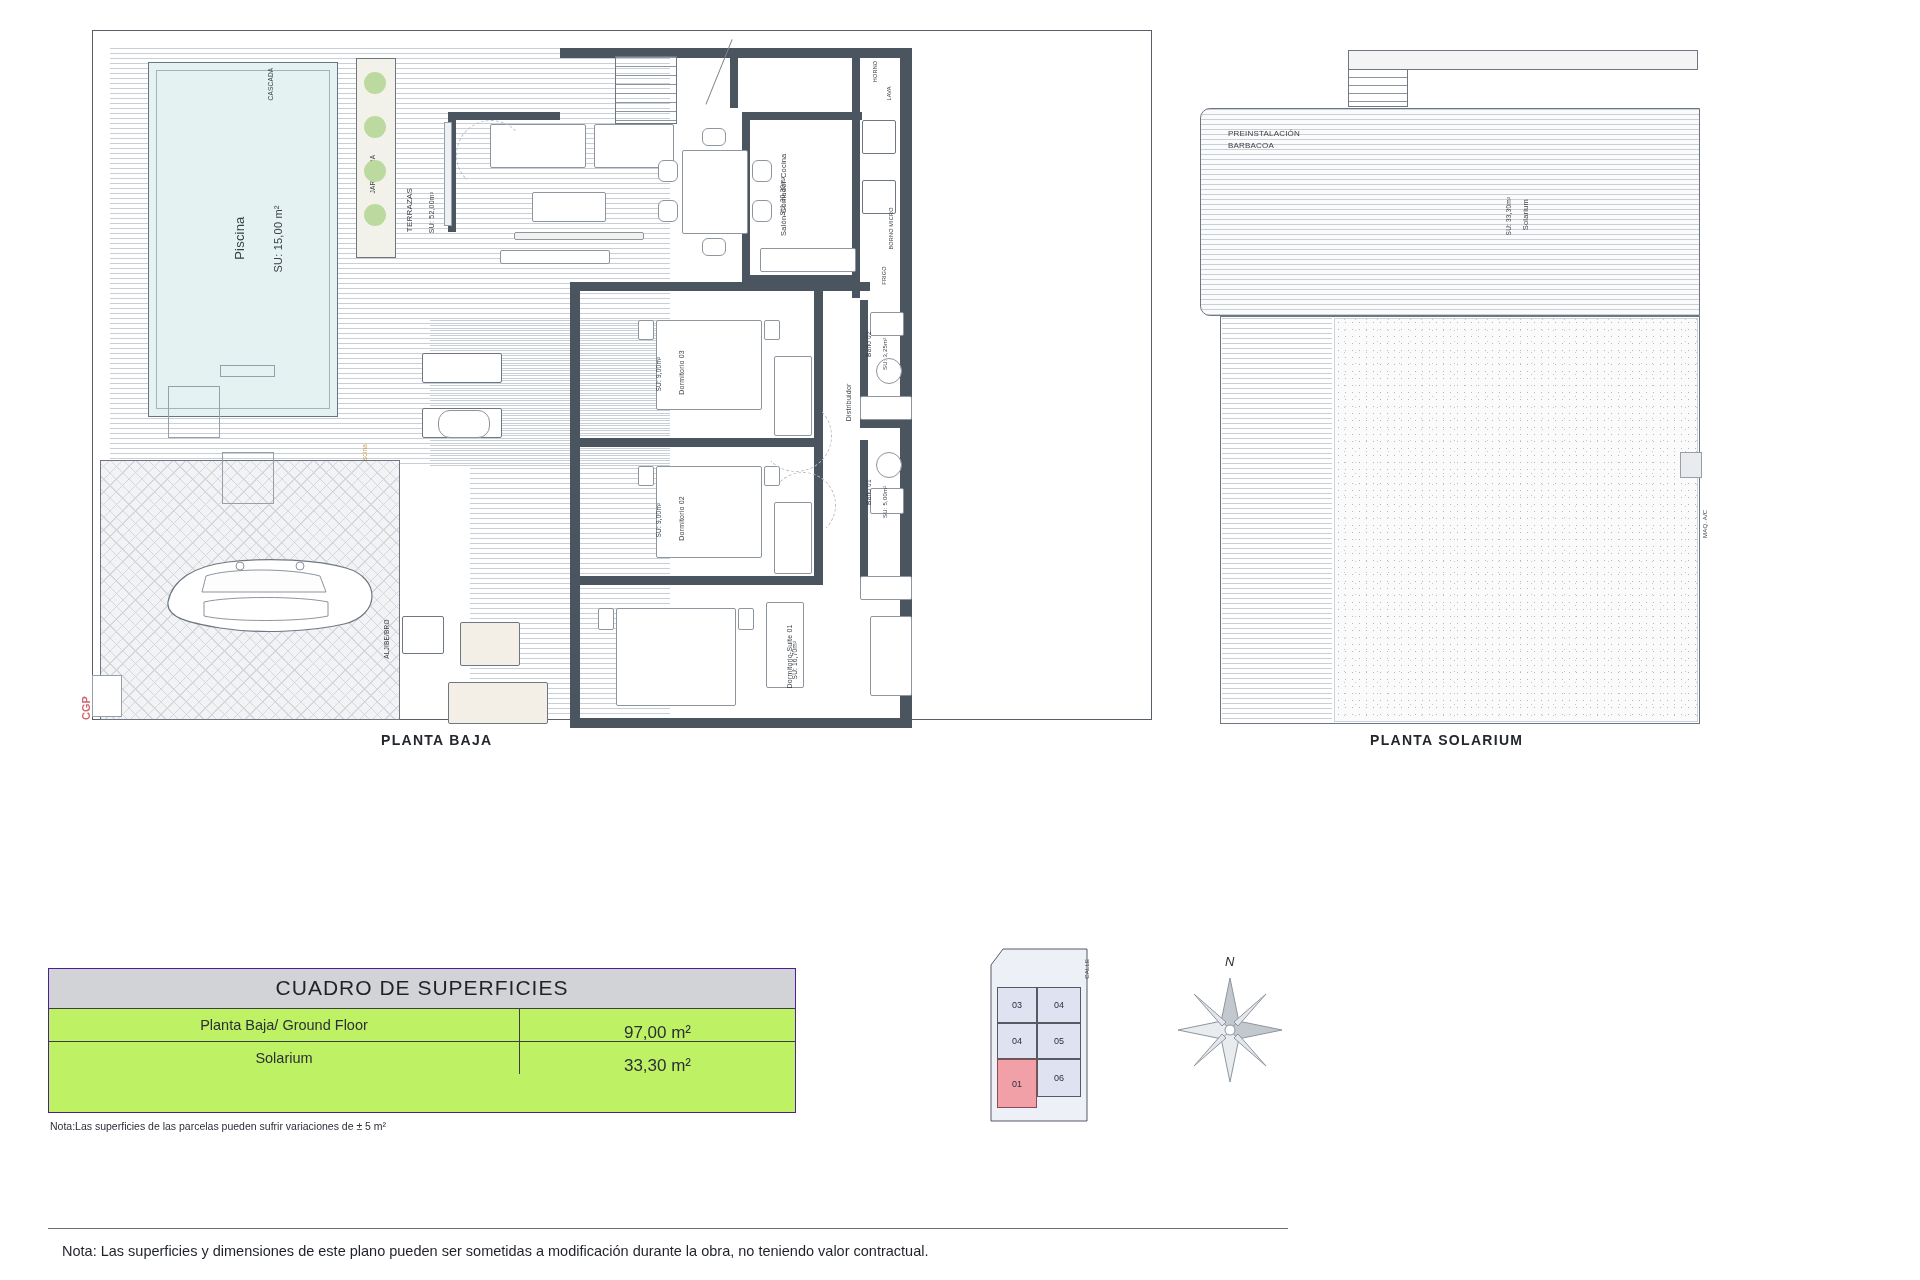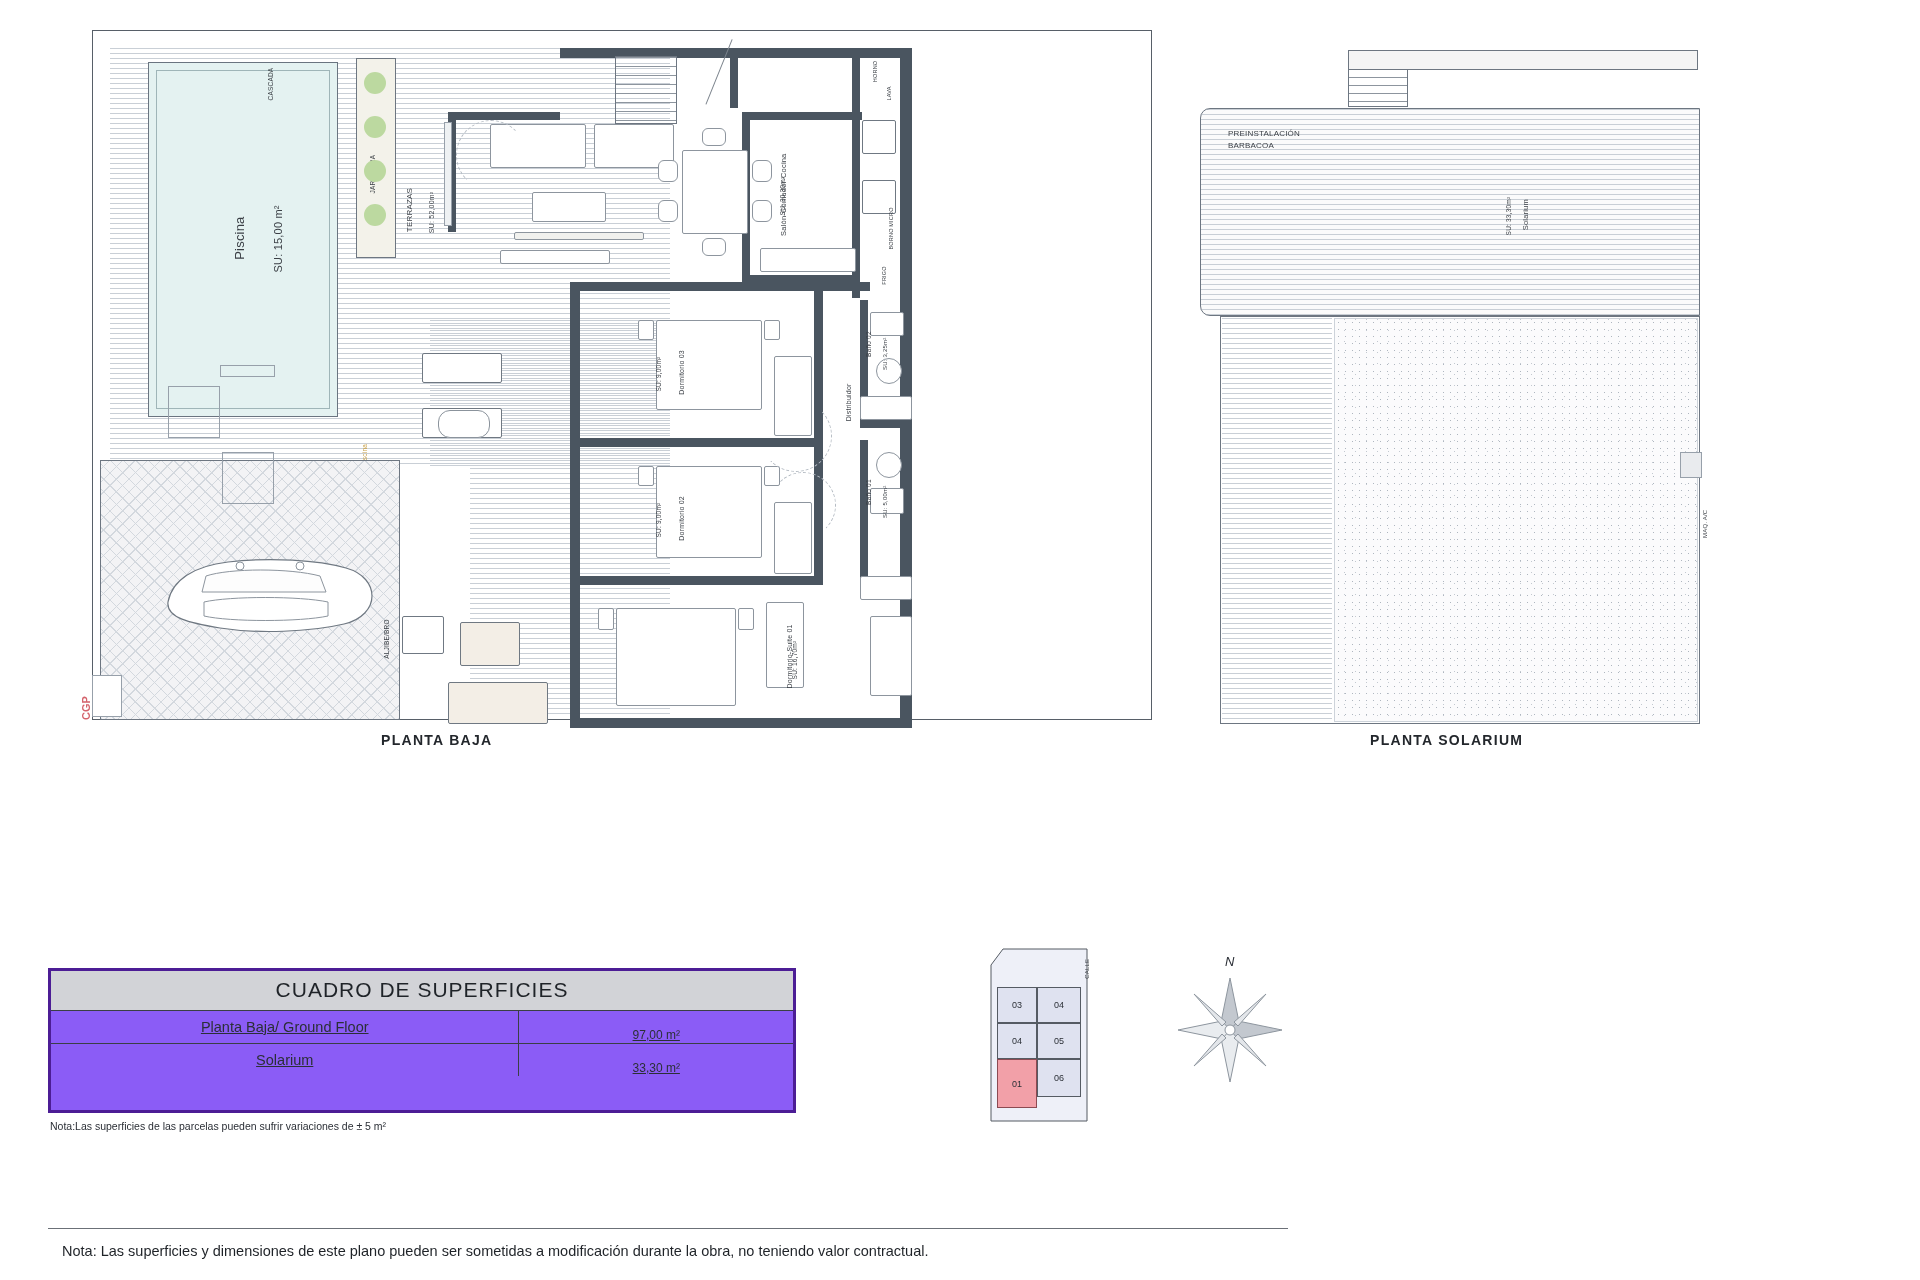--- a/index.html
+++ b/index.html
@@ -17,26 +17,26 @@
   .hatch-diag{background-image:repeating-linear-gradient(45deg,#d3d8de 0px,#d3d8de 1px,transparent 1px,transparent 9px),repeating-linear-gradient(-45deg,#d3d8de 0px,#d3d8de 1px,transparent 1px,transparent 9px);}
   .stipple{background-color:#fbfbfc;background-image:radial-gradient(#aeb6bf 0.6px,transparent 0.7px),radial-gradient(#c3c9d0 0.5px,transparent 0.6px);background-size:7px 7px,11px 11px;background-position:0 0,4px 6px;}
   .furn{position:absolute;border:1px solid #6f7882;background:#ffffff;box-sizing:border-box;border-radius:2px;}
   .furn.soft{border-color:#8d959e;}
   .door-arc{position:absolute;border:1px dashed #9aa2ab;border-radius:50%;box-sizing:border-box;}
 
   
   .plan-title{position:absolute;font-size:14px;font-weight:bold;letter-spacing:1.3px;color:#23272c;}
 
   
-  .table{position:absolute;border:3px solid #4c1d95;box-sizing:border-box;background:#8b5cf6;}
+  .table{position:absolute;border:1px solid #4c1d95;box-sizing:border-box;background:#bef264;}
   .table .hdr{background:#d2d3d7;border-bottom:1px solid #3a3f45;text-align:center;font-size:21px;letter-spacing:1px;padding:7px 0 8px;font-weight:normal;color:#1f2328;}
-  .table .row{display:flex;border-bottom:1px solid #3a3f45;height:32px;text-decoration:underline;}
+  .table .row{display:flex;border-bottom:1px solid #3a3f45;height:32px;}
   .table .row:last-child{border-bottom:none;}
   .table .c1{flex:0 0 63%;display:flex;align-items:center;justify-content:center;font-size:14.5px;border-right:1px solid #3a3f45;}
-  .table .c2{flex:1;display:flex;align-items:center;justify-content:center;font-size:12px;margin-top:16px;}
+  .table .c2{flex:1;display:flex;align-items:center;justify-content:center;font-size:17px;margin-top:16px;}
   .tablenote{position:absolute;font-size:10.5px;color:#2b2f36;}
 
   
   .keyplan{position:absolute;}
   .kp-cell{position:absolute;border:1px solid #555b63;box-sizing:border-box;background:#dfe2f0;font-size:9px;display:flex;align-items:center;justify-content:center;color:#2b2f36;}
   .kp-cell.sel{background:#f2a0a8;border-color:#8c4a52;}
 
   
   .compass{position:absolute;}
   .compass .n{position:absolute;font-size:13px;font-style:italic;color:#2b2f36;}

